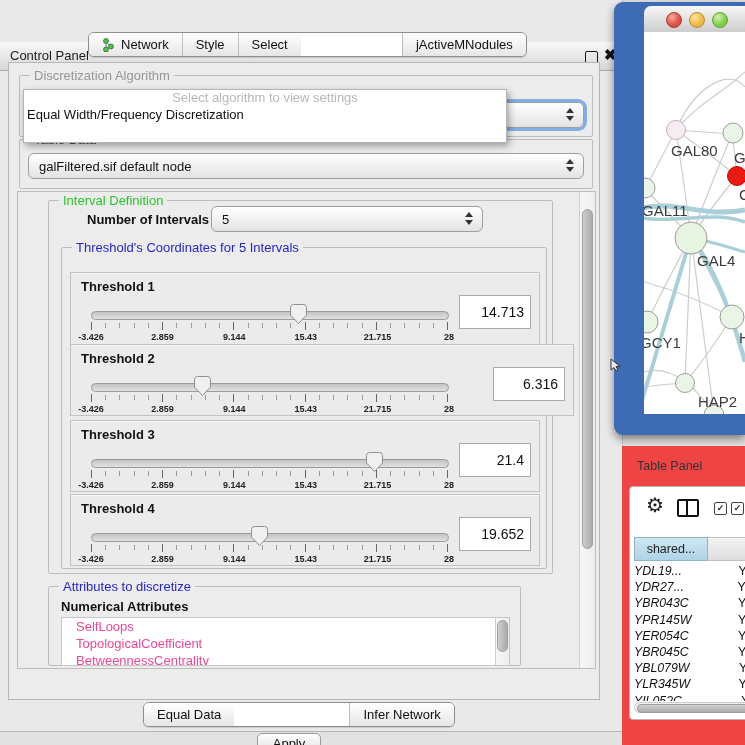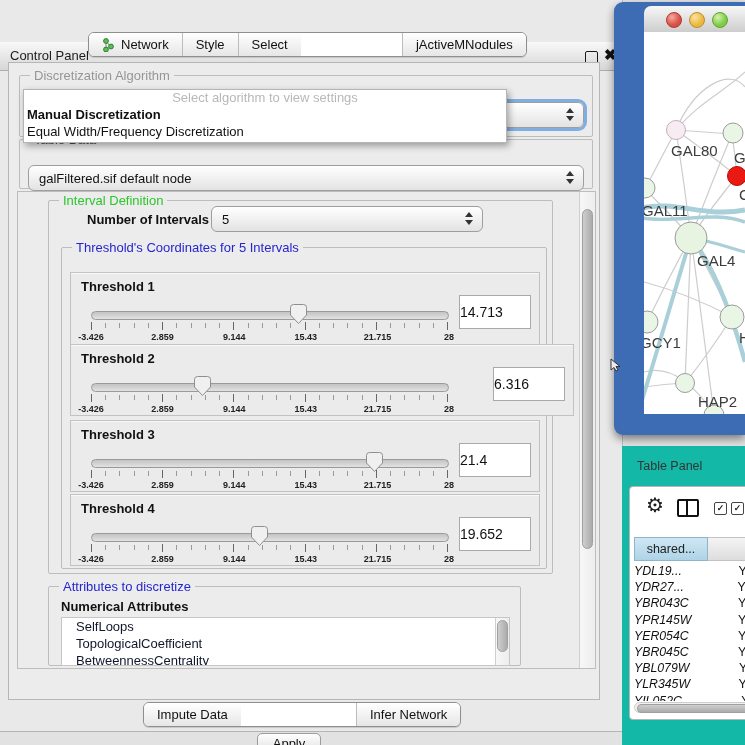--- a/index.html
+++ b/index.html
@@ -64,41 +64,41 @@
   .majors{position:absolute;left:0;top:13px;width:357px;height:8px;background:
      linear-gradient(#666,#666) 0 0/1px 8px no-repeat,
      linear-gradient(#666,#666) 20% 0/1px 8px no-repeat,
      linear-gradient(#666,#666) 40% 0/1px 8px no-repeat,
      linear-gradient(#666,#666) 60% 0/1px 8px no-repeat,
      linear-gradient(#666,#666) 80% 0/1px 8px no-repeat,
      linear-gradient(#666,#666) 100% 0/1px 8px no-repeat;}
   .tl{position:absolute;top:23px;transform:translateX(-50%);font-size:9px;font-weight:bold;color:#222;}
   .thumb{position:absolute;top:-5px;margin-left:-8px;}
   .vbox{position:absolute;right:8px;top:22px;width:64px;height:32px;background:#fff;
-     border:1px solid #a9a9a9;font-size:14px;color:#111;
+     border:1px solid #a9a9a9;font-size:14px;color:#111;text-align:right;
      line-height:32px;padding-right:6px;}
   
   #attrlist{position:absolute;left:12px;top:30px;width:447px;height:47px;background:#fff;
-     border:1px solid #c6c6c6;overflow:hidden;font-size:13px;color:#0f172a;}
+     border:1px solid #c6c6c6;overflow:hidden;font-size:13px;color:#ec4899;}
   #attrlist .li{height:17px;line-height:17px;padding-left:14px;}
   
   #applybtn{left:248px;top:670px;width:62px;height:21px;border:1px solid #9c9c9c;border-radius:5px;
      background:linear-gradient(#ffffff,#dcdcdc);font-size:13px;color:#111;text-align:center;line-height:20px;}
   
   #netframe{left:614px;top:2px;width:131px;height:433px;background:#3e6cb4;
      border-radius:9px 0 0 9px;box-shadow:0 4px 9px rgba(0,0,0,.45);}
   #nettitle{left:644px;top:6px;width:101px;height:26px;border-top-left-radius:7px;
      background:linear-gradient(#f7f7f7,#cdcdcd);border-bottom:1px solid #9e9e9e;}
   .light{position:absolute;top:12px;width:14px;height:14px;border-radius:50%;}
   .lr{left:666px;background:radial-gradient(circle at 35% 30%,#f6a9a0,#d94f44 60%);border:1px solid #a93a30;}
   .ly{left:689px;background:radial-gradient(circle at 35% 30%,#fbe3a0,#edb73e 60%);border:1px solid #bb8f2a;}
   .lg{left:712px;background:radial-gradient(circle at 35% 30%,#d2f3ae,#7ecb46 60%);border:1px solid #5da32f;}
   #netcanvas{left:644px;top:32px;width:101px;height:382px;background:#fff;overflow:hidden;}
   
-  #tpanel{left:622px;top:446px;width:123px;height:299px;background:#14b8a6;}
+  #tpanel{left:622px;top:446px;width:123px;height:299px;background:#ef4444;}
   #tptitle{left:15px;top:13px;font-size:12.5px;color:#333;}
   #tpinner{left:7px;top:40px;width:170px;height:232px;background:#fff;border:1px solid #b5b5b5;border-radius:4px;}
   .gear{left:16px;top:6px;font-size:20px;color:#1c1c1c;}
   .colicon{left:47px;top:12px;width:18px;height:14px;border:2px solid #111;border-radius:2px;background:#fff;}
   .colicon i{position:absolute;left:7px;top:0;width:2px;height:100%;background:#111;}
   .chk{position:absolute;top:15px;width:11px;height:11px;border:1.5px solid #444;border-radius:2px;
        font-size:9px;line-height:10px;text-align:center;color:#222;font-weight:bold;}
   #hdr{left:4px;top:50px;display:flex;height:24px;font-size:12.5px;color:#222;}
   #hdr .hc{display:flex;align-items:center;justify-content:center;box-sizing:border-box;}
   #hdr .h1{width:74px;background:linear-gradient(#cfe7f3,#aed3e6);border:1px solid #8fb5ca;}
@@ -155,27 +155,26 @@
         <div id="algocombo" class="combo" style="left:8px;top:26px;width:556px;">
           <span class="stepper">
               <i class="up"></i>
               <i class="dn"></i>
             </span>
         </div>
       </div>
 
       <div id="popup" class="abs">
         <div class="ph">Select algorithm to view settings</div>
-        <div class="op b">Manual Discretization</div>
         <div class="op">Equal Width/Frequency Discretization</div>
       </div>
 
       <div class="group" style="left:10px;top:76px;width:572px;height:48px;">
         <span class="gtitle gt-dark">Table Data</span>
-        <div class="combo" style="left:8px;top:13px;width:556px;margin-top:12px;">
+        <div class="combo" style="left:8px;top:13px;width:556px;">
           <span>galFiltered.sif default node</span>
           <span class="stepper">
               <i class="up"></i>
               <i class="dn"></i>
             </span>
         </div>
       </div>
 
       <div id="scrollpanel" class="abs">
 
@@ -295,21 +294,21 @@
         <div class="vtrack" style="left:561px;top:0;width:15px;height:476px;">
           <div class="vthumb" style="left:2px;top:17px;width:9px;height:338px;"></div>
         </div>
       </div>
 
       <div id="applybtn" class="abs">Apply</div>
     </div>
 
     <div id="bottabs" class="abs seg">
       <div class="sg">
-          <span>Impute Data</span>
+          <span>Equal Data</span>
         </div>
       <div class="sg sel">
           <span>Discretize Data</span>
         </div>
       <div class="sg">
           <span>Infer Network</span>
         </div>
     </div>
   </div>
 

